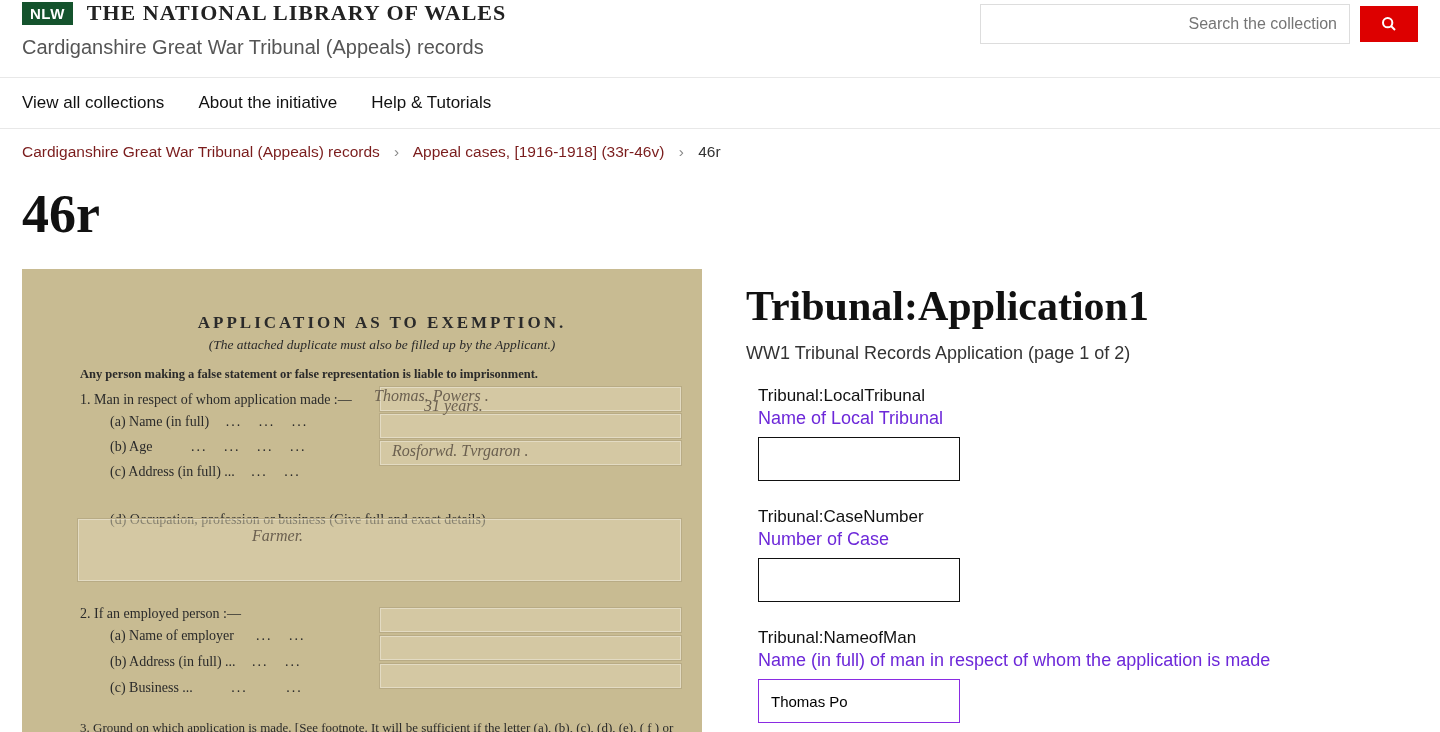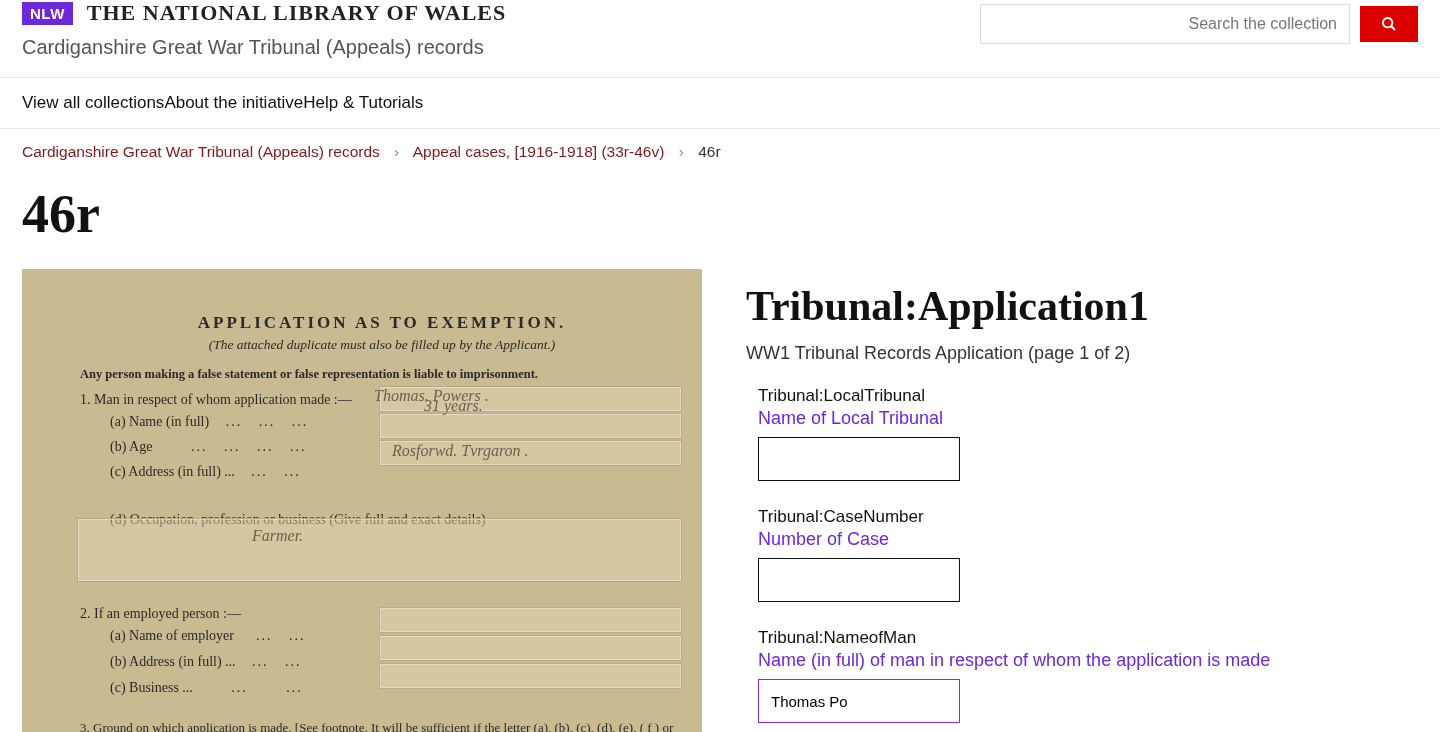--- a/index.html
+++ b/index.html
@@ -22,21 +22,21 @@
       display: flex;
       flex-direction: column;
     }
     .logo-row {
       display: flex;
       align-items: center;
       gap: 14px;
       margin-bottom: 10px;
     }
     .logo-box {
-      background: #6d28d9;
+      background: #14532d;
       color: #fff;
       font-weight: 700;
       font-size: 15px;
       padding: 3px 8px;
       letter-spacing: 0.5px;
     }
     .site-title {
       font-family: Georgia, serif;
       font-size: 22px;
       font-weight: 700;
@@ -74,20 +74,21 @@
     }
     .nav-bar {
       border-top: 1px solid #e8e8e8;
       border-bottom: 1px solid #e8e8e8;
       padding: 15px 22px;
       display: flex;
       justify-content: space-between;
     }
     .nav-left, .nav-right {
       display: flex;
+      gap: 34px;
     }
     .nav-item {
       font-size: 17px;
       color: #111;
       cursor: pointer;
     }
     .breadcrumb {
       padding: 14px 22px;
       font-size: 15.5px;
     }

